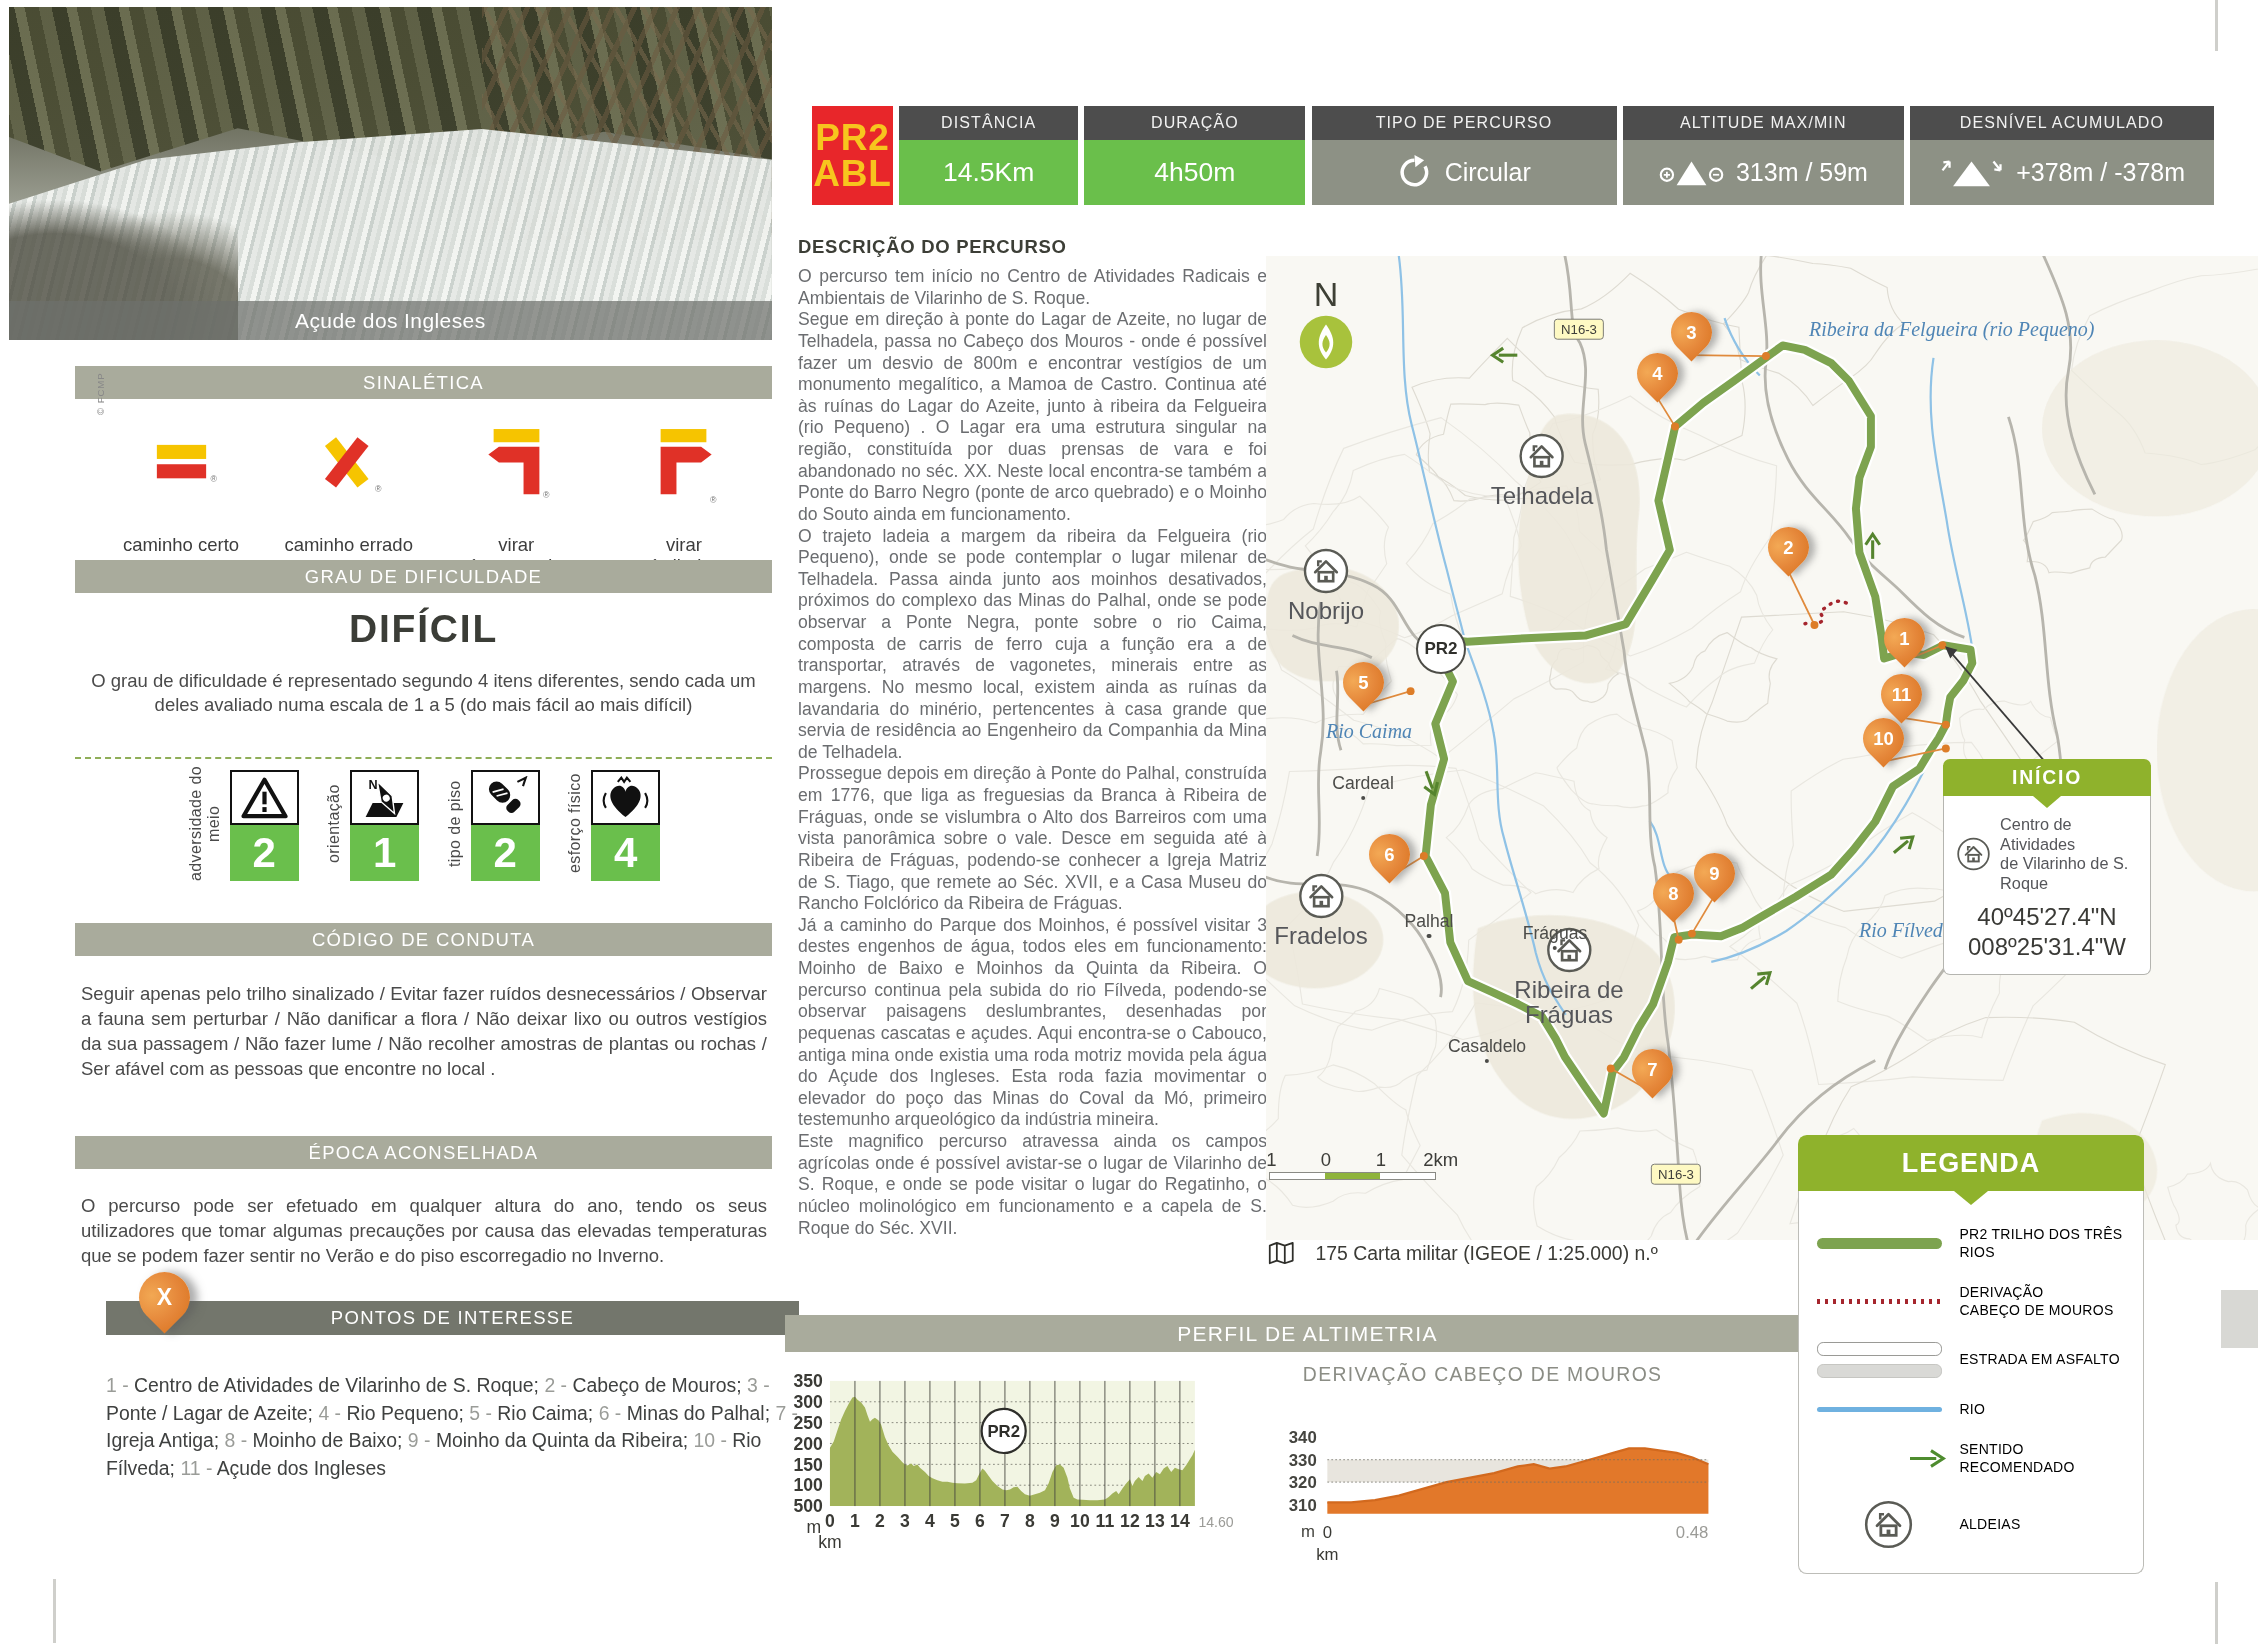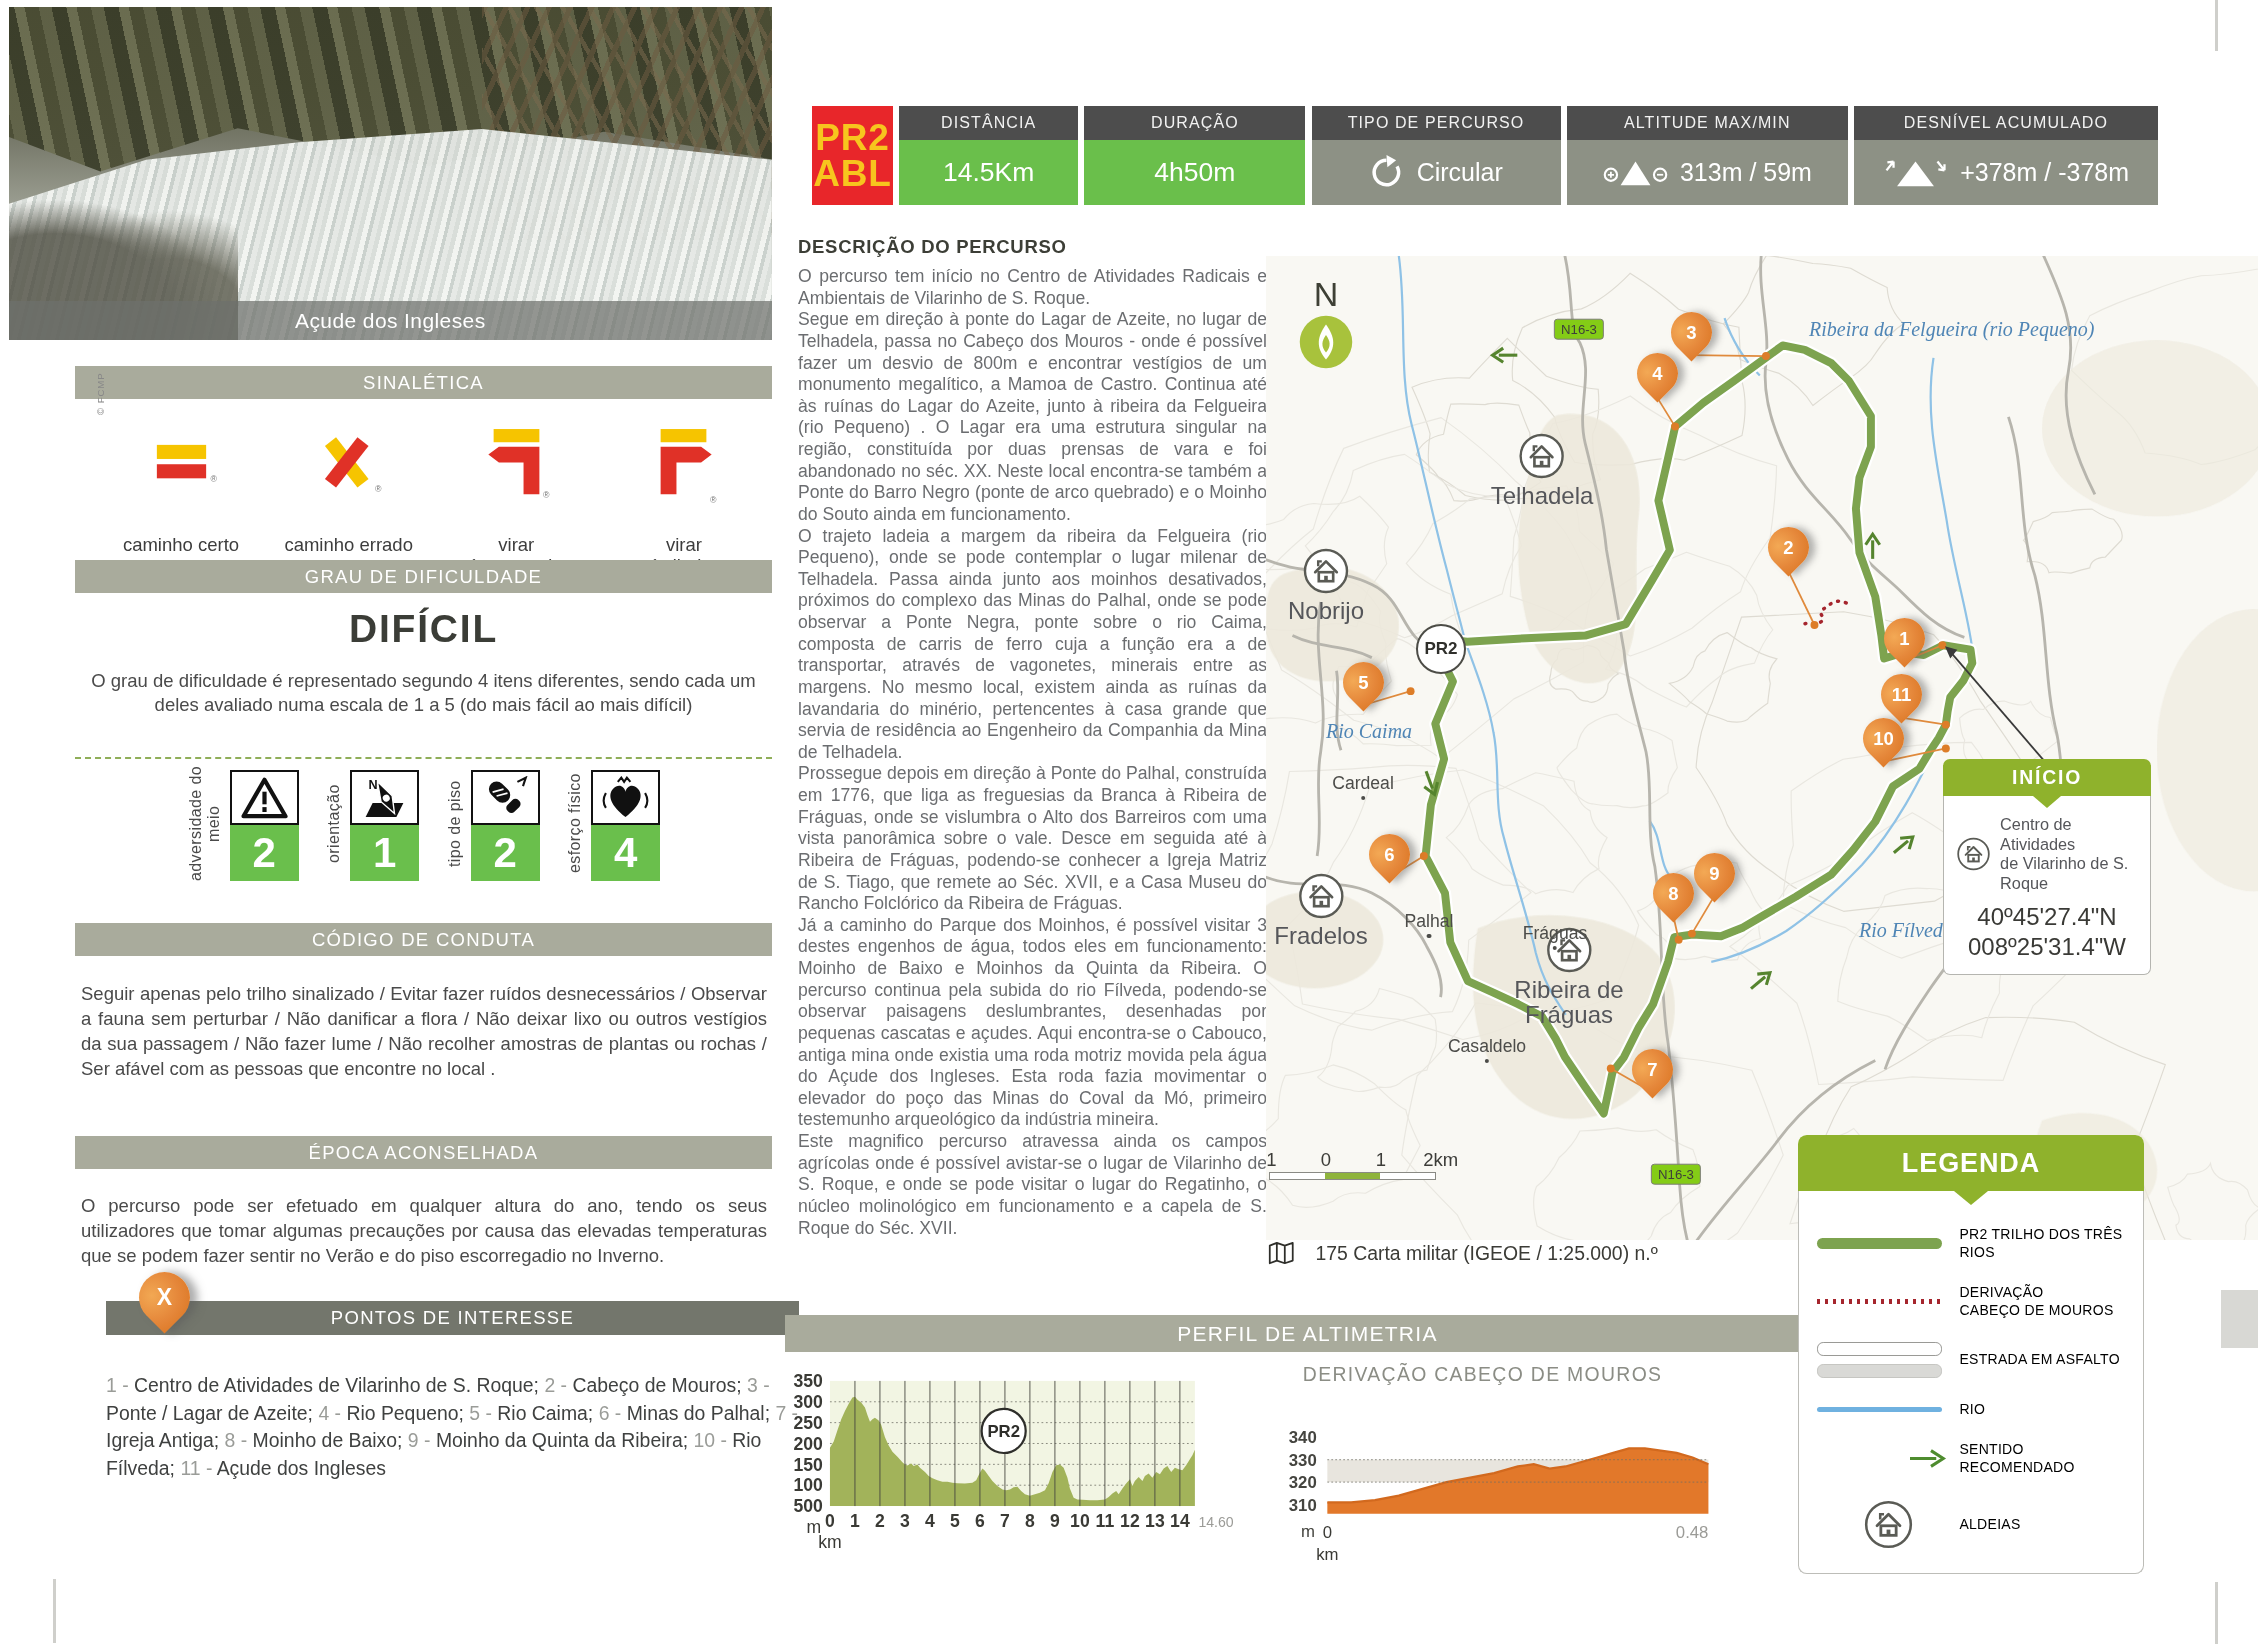--- a/index.html
+++ b/index.html
@@ -23,21 +23,21 @@
   
   .statsbar{position:absolute;left:812px;top:106px;height:99px;display:flex;gap:6.2px;}
   .pr2box{width:81px;height:99px;background:#e8262a;color:#f7c51e;font-weight:bold;font-size:37px;line-height:.95;
      display:flex;flex-direction:column;align-items:center;justify-content:center;letter-spacing:0.9px;}
   .stat{display:flex;flex-direction:column;}
   .stat .st-label{height:34px;background:#4d4d4d;color:#f2f2f2;font-size:16px;letter-spacing:1.1px;
      display:flex;align-items:center;justify-content:center;}
   .stat .st-value{height:65px;color:#fff;font-size:26.5px;display:flex;align-items:center;justify-content:center;gap:12.4px;}
   .stat.green .st-value{background:#6abf4b;}
   .stat.grey  .st-value{background:#8d9185;font-size:25px;}
-  .stat.w1{width:179px}.stat.w2{width:221px}.stat.w3{width:249px}.stat.w4{width:281px}.stat.w5{width:304px}
+  .stat.w1{width:179px}.stat.w2{width:221px}.stat.w3{width:305px}.stat.w4{width:281px}.stat.w5{width:304px}
   
   .secbar{position:absolute;left:75px;width:697px;height:33px;background:#a9ab9c;color:#fff;
      font-size:18.5px;letter-spacing:1.3px;display:flex;align-items:center;justify-content:center;}
   .signs{position:absolute;left:106px;top:422px;width:653px;display:flex;justify-content:space-between;}
   .sign{display:flex;flex-direction:column;align-items:center;width:150px;}
   .sign .lbl{margin-top:24px;font-size:18.5px;color:#3d3d3d;text-align:center;white-space:pre-line;line-height:1.15;}
   .fcmp{position:absolute;left:95px;top:415px;font-size:9.7px;color:#888;transform:rotate(-90deg);transform-origin:left top;letter-spacing:0.9px;}
   .dificil{position:absolute;left:75px;top:607px;width:697px;text-align:center;font-size:39px;font-weight:bold;color:#3b3d37;letter-spacing:1.8px;}
   .dif-intro{position:absolute;left:84px;top:669px;width:679px;text-align:center;font-size:18.5px;color:#4a4a4a;line-height:1.3;}
   .dashsep{position:absolute;left:75px;top:757px;width:697px;border-top:2.6px dashed #8fae58;}
@@ -63,21 +63,21 @@
   .desc p{margin:0;}
   .mapnote{position:absolute;left:1268px;top:1242px;display:flex;align-items:center;gap:21px;font-size:19.4px;color:#3b3b36;}
   
   .map{position:absolute;left:1266px;top:256px;width:992px;height:984px;background:#f9f8f3;overflow:hidden;}
   .map svg.map-base{position:absolute;left:0;top:0;}
   .town{position:absolute;transform:translate(-50%,0);text-align:center;color:#55565a;}
   .town .tname{font-size:24px;white-space:pre-line;line-height:1.05;}
   .town-sm{position:absolute;transform:translate(-50%,0);text-align:center;color:#4c4c49;font-size:17.6px;}
   .town-sm i{display:block;width:4.4px;height:4.4px;background:#4c4c49;border-radius:50%;margin:1.8px auto 0;}
   .river{position:absolute;font-family:"Liberation Serif", serif;font-style:italic;color:#4f85b5;font-size:20px;white-space:nowrap;}
-  .nbadge{position:absolute;transform:translate(-50%,-50%);background:#84cc16;border:1.8px solid #7c7c76;border-radius:3.5px;
+  .nbadge{position:absolute;transform:translate(-50%,-50%);background:#fef9c3;border:1.8px solid #7c7c76;border-radius:3.5px;
      font-size:13.2px;color:#3e3e3a;padding:1.8px 6.2px;white-space:nowrap;}
   .pr2badge{position:absolute;transform:translate(-50%,-50%);width:46px;height:46px;background:#fff;border:2.2px solid #4c4c46;
      border-radius:50%;display:flex;align-items:center;justify-content:center;font-size:17px;color:#2f2f2b;font-weight:bold;}
   .map-pin{position:absolute;width:41px;height:41px;border-radius:50% 50% 50% 0;transform:rotate(-45deg);
      background:radial-gradient(circle at 35% 30%,#f3a955 0%,#e5873a 55%,#d9731f 100%);
      box-shadow:4.4px 4.4px 7px rgba(90,90,90,.45);z-index:4;}
   .map-pin span{position:absolute;inset:0;display:flex;align-items:center;justify-content:center;transform:rotate(45deg);
      color:#fff;font-weight:bold;font-size:18.5px;}
   .compass{position:absolute;left:32px;top:19.4px;text-align:center;z-index:3;}
   .compass .cN{font-size:34px;color:#3e4035;}

